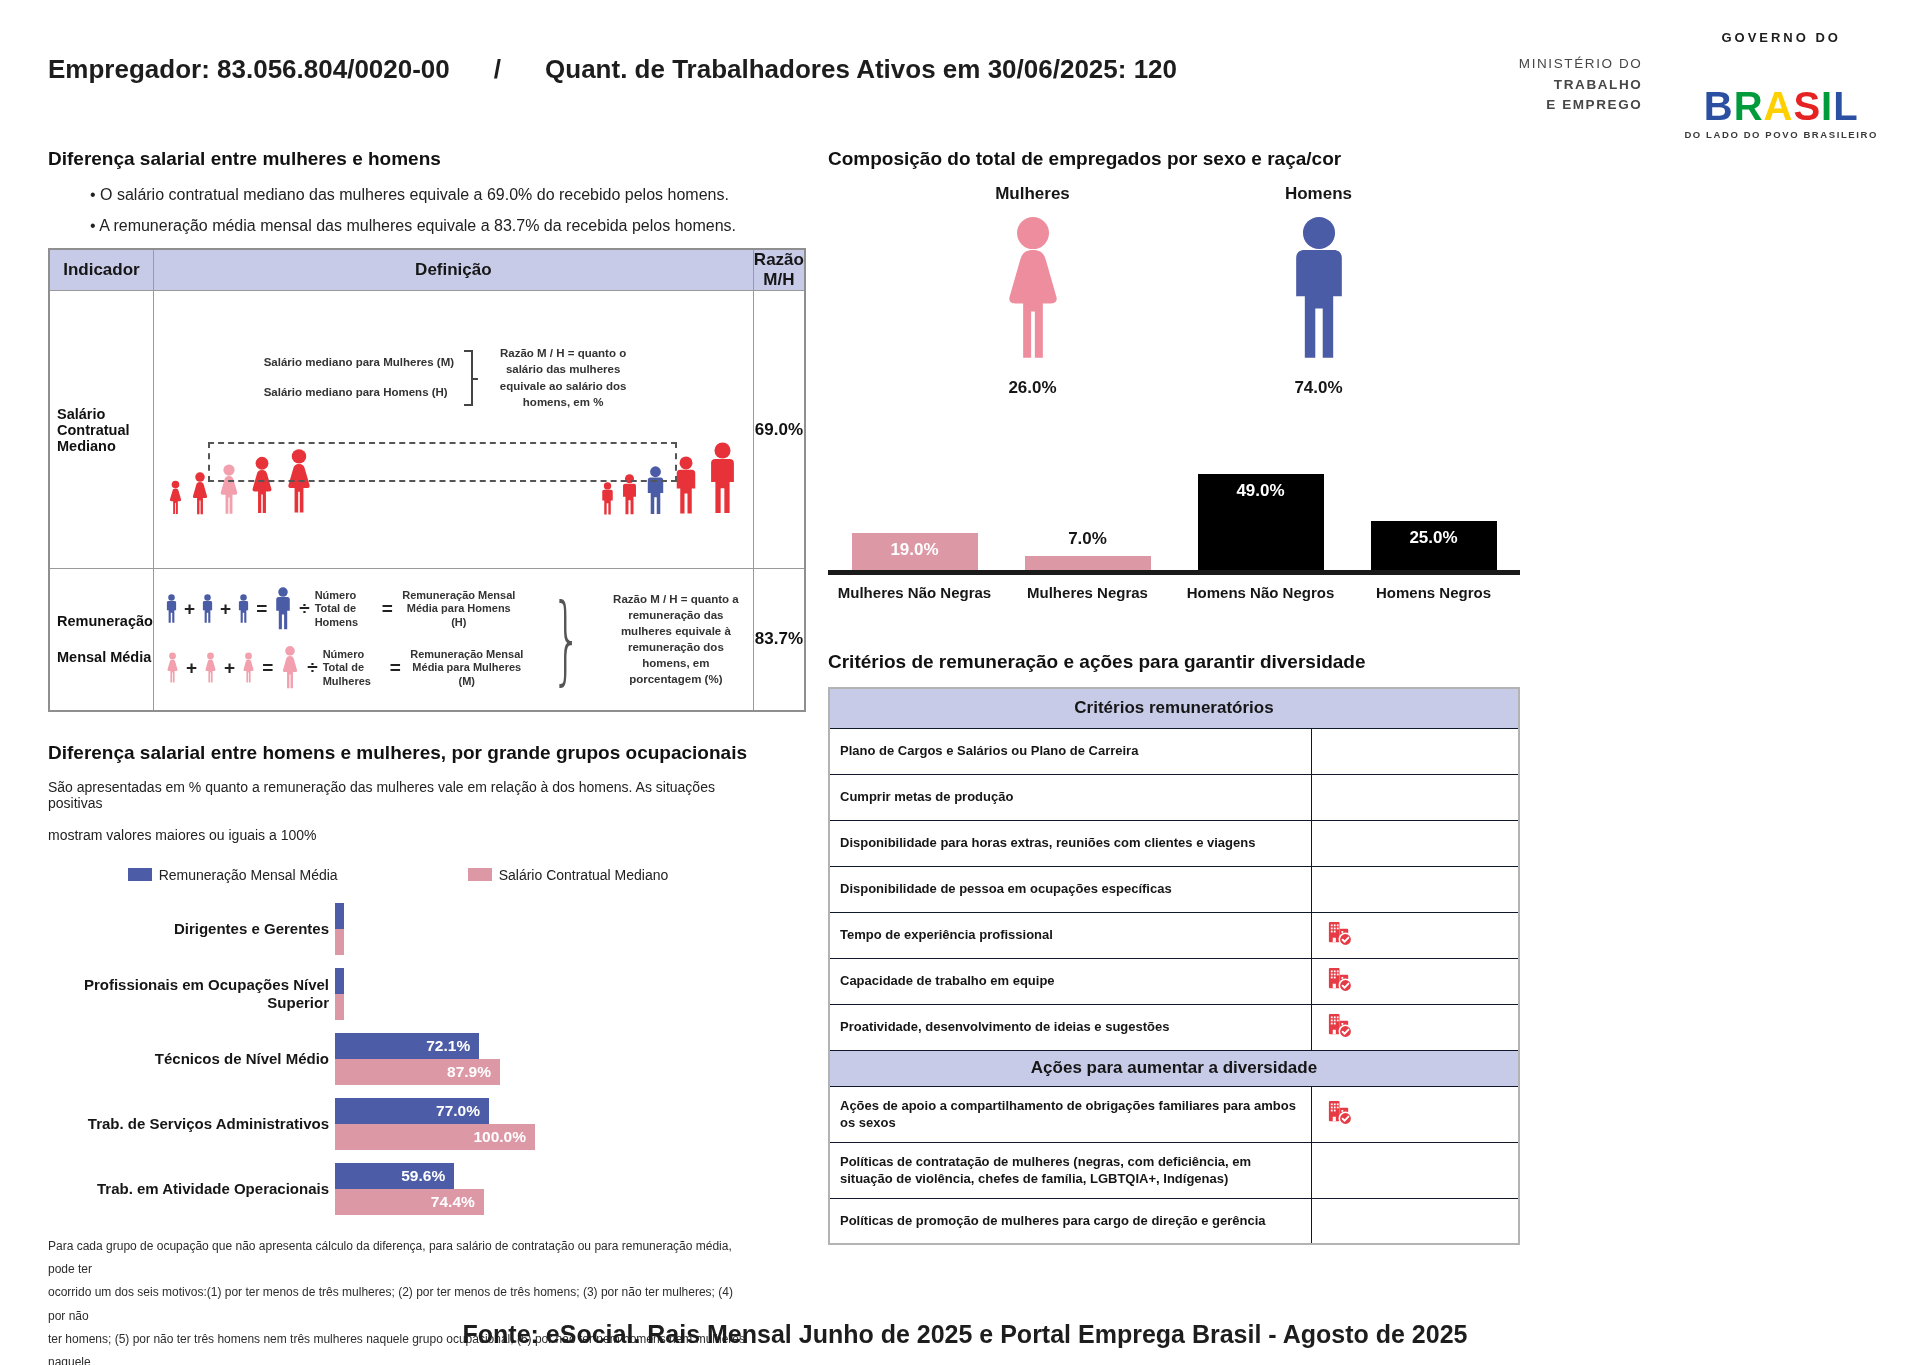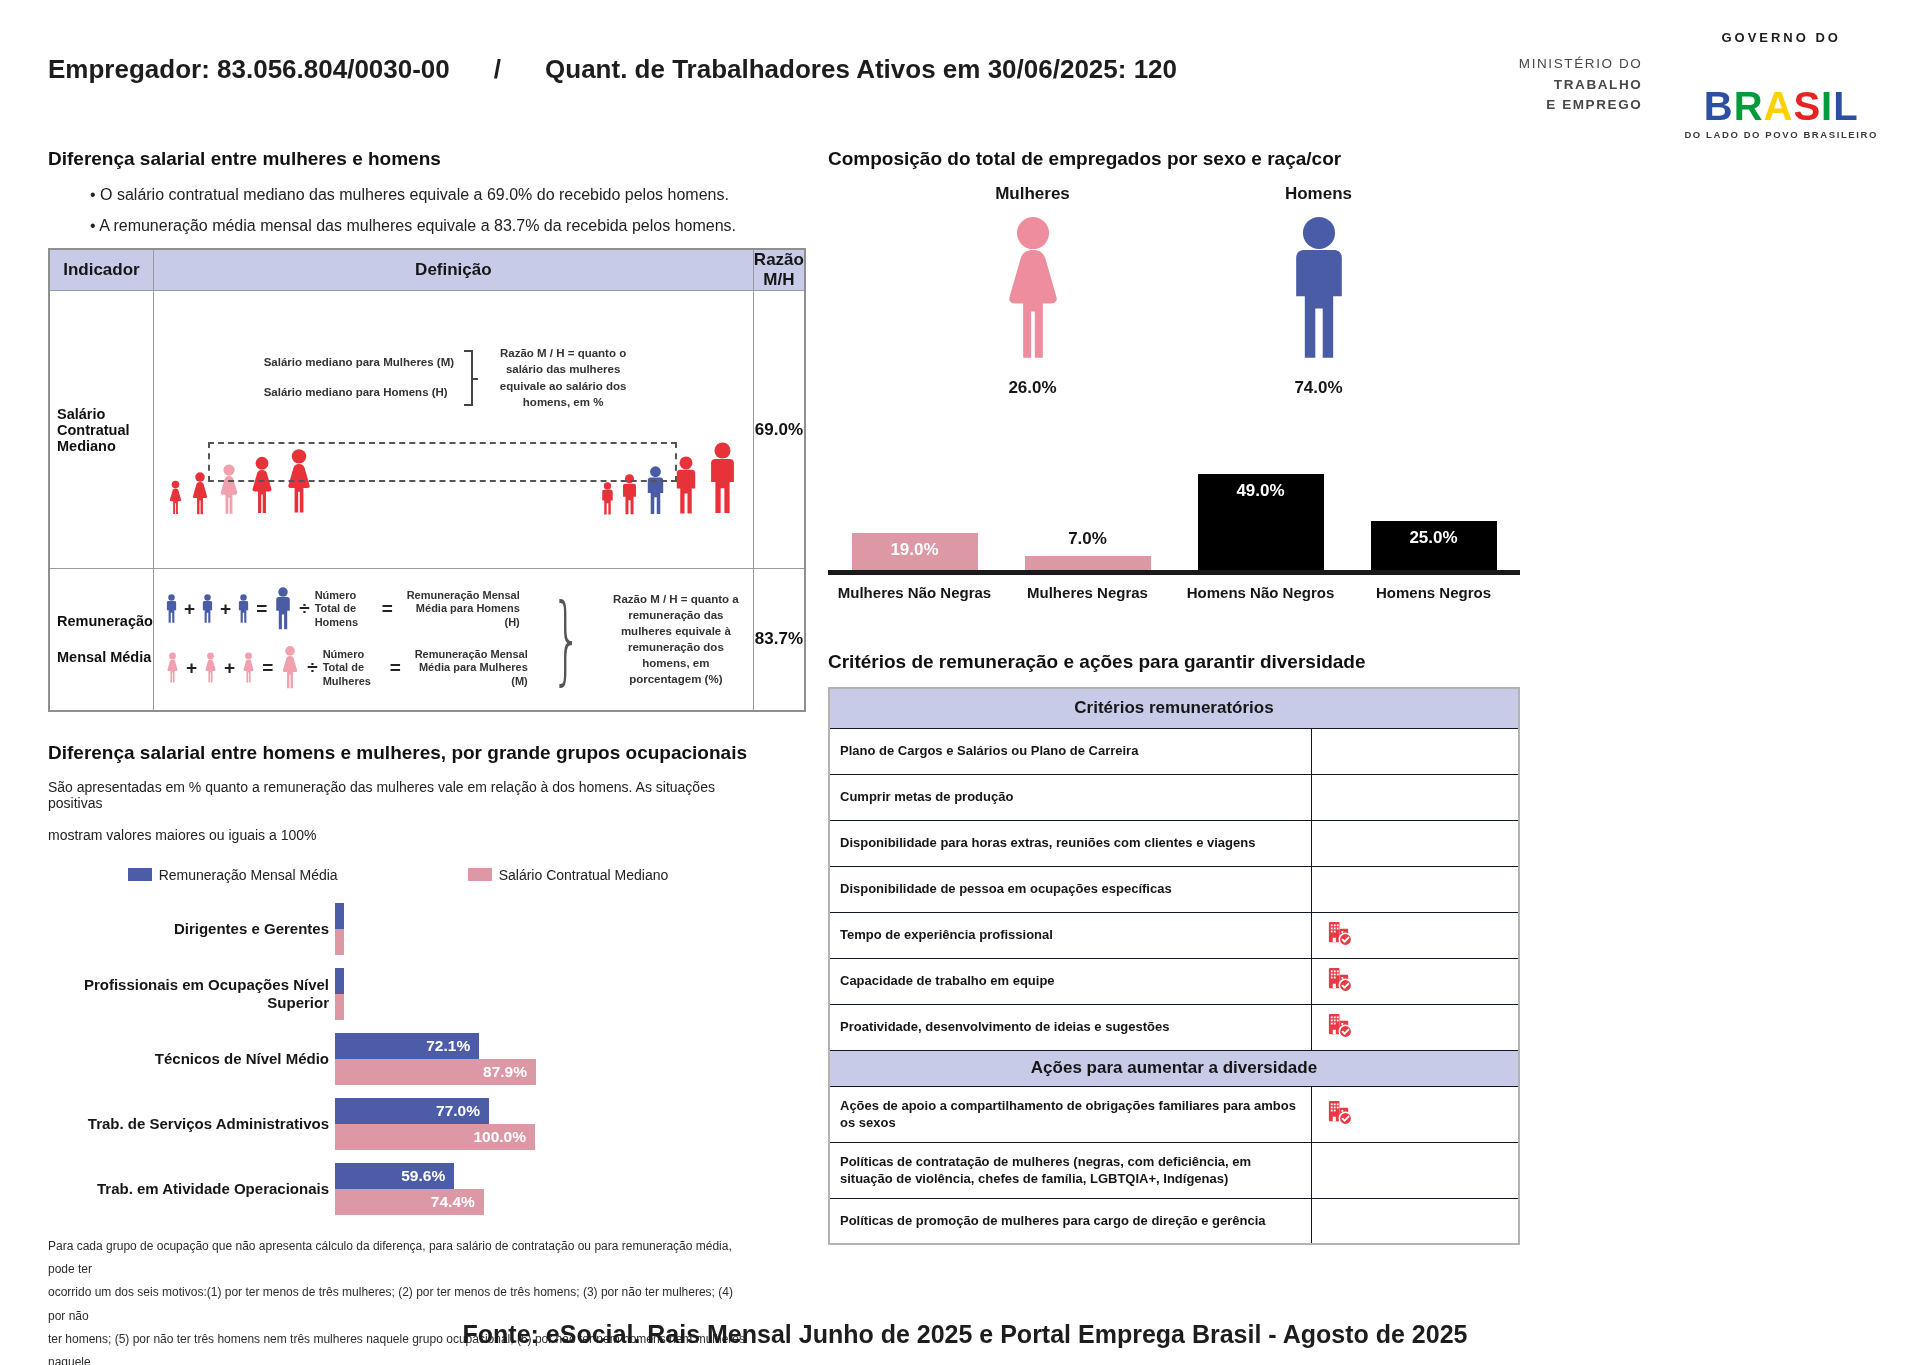--- a/index.html
+++ b/index.html
@@ -52,21 +52,21 @@
   .red  { color:#e63238; }
   .pinkfig { color:#f2a0ae; }
   .bluefig { color:#4b5ca7; }
 
   
   .d2 { display:flex; align-items:center; gap:8px; padding:6px 0 6px 4px; }
   .d2-left { display:flex; flex-direction:column; gap:14px; }
   .d2-row { display:flex; align-items:center; gap:5px; }
   .op { font-weight:bold; font-size:19px; color:#222; }
   .d2-txt { font-size:11px; font-weight:bold; color:#333; line-height:1.25; }
-  .w60 { width:62px; } .w118 { width:122px; text-align:right; }
+  .w60 { width:62px; } .w118 { width:122px; text-align:center; }
   .brace { font-family:"DejaVu Sans",sans-serif; font-size:96px; font-weight:200; color:#555; transform:scaleX(0.5); line-height:0.8; }
   .d2-expl { width:142px; font-size:11.5px; font-weight:bold; color:#333; text-align:center; line-height:1.4; }
 
   
   .comp-figs { display:flex; justify-content:space-around; margin-top:14px; padding:0 60px; }
   .comp-fig { text-align:center; }
   .comp-fig .lab { font-size:17px; font-weight:bold; color:#161616; }
   .comp-fig svg { margin-top:12px; }
   .comp-fig .val { font-size:17px; font-weight:bold; color:#161616; margin-top:10px; }
 
@@ -141,21 +141,21 @@
       <circle cx="20.2" cy="20.2" r="6.4" fill="#e63a44" stroke="#fff" stroke-width="1.6"></circle>
       <path d="M17.2,20.4 l2.1,2.1 l4,-4.2" stroke="#fff" stroke-width="2" fill="none" stroke-linecap="round" stroke-linejoin="round"></path>
     </symbol>
   </defs>
 </svg>
 
 <div class="page">
 
   <div class="hdr-left">
     <div class="hdr-line2">
-      <span>Empregador: 83.056.804/0030-00</span><span class="sep">/</span><span>Quant. de Trabalhadores Ativos em 30/06/2025: 120</span>
+      <span>Empregador: 83.056.804/0020-00</span><span class="sep">/</span><span>Quant. de Trabalhadores Ativos em 30/06/2025: 120</span>
     </div>
   </div>
 
   <div class="hdr-right">
     <div class="ministry">
       <div>MINISTÉRIO DO</div>
       <div class="b">TRABALHO</div>
       <div class="b">E EMPREGO</div>
     </div>
     <div class="gov">
@@ -314,21 +314,21 @@
         <div class="occ-lab">Profissionais em Ocupações Nível Superior</div>
         <div class="occ-bars">
           <div class="occ-bar blue" style="width: 2px;"><span></span></div>
           <div class="occ-bar pink" style="width: 2px;"><span></span></div>
         </div>
       </div>
       <div class="occ-row">
         <div class="occ-lab">Técnicos de Nível Médio</div>
         <div class="occ-bars">
           <div class="occ-bar blue" style="width: 144.2px;"><span>72.1%</span></div>
-          <div class="occ-bar pink" style="width: 201px;"><span>87.9%</span></div>
+          <div class="occ-bar pink" style="width: 165px;"><span>87.9%</span></div>
         </div>
       </div>
       <div class="occ-row">
         <div class="occ-lab">Trab. de Serviços Administrativos</div>
         <div class="occ-bars">
           <div class="occ-bar blue" style="width: 154px;"><span>77.0%</span></div>
           <div class="occ-bar pink" style="width: 200px;"><span>100.0%</span></div>
         </div>
       </div>
       <div class="occ-row">

